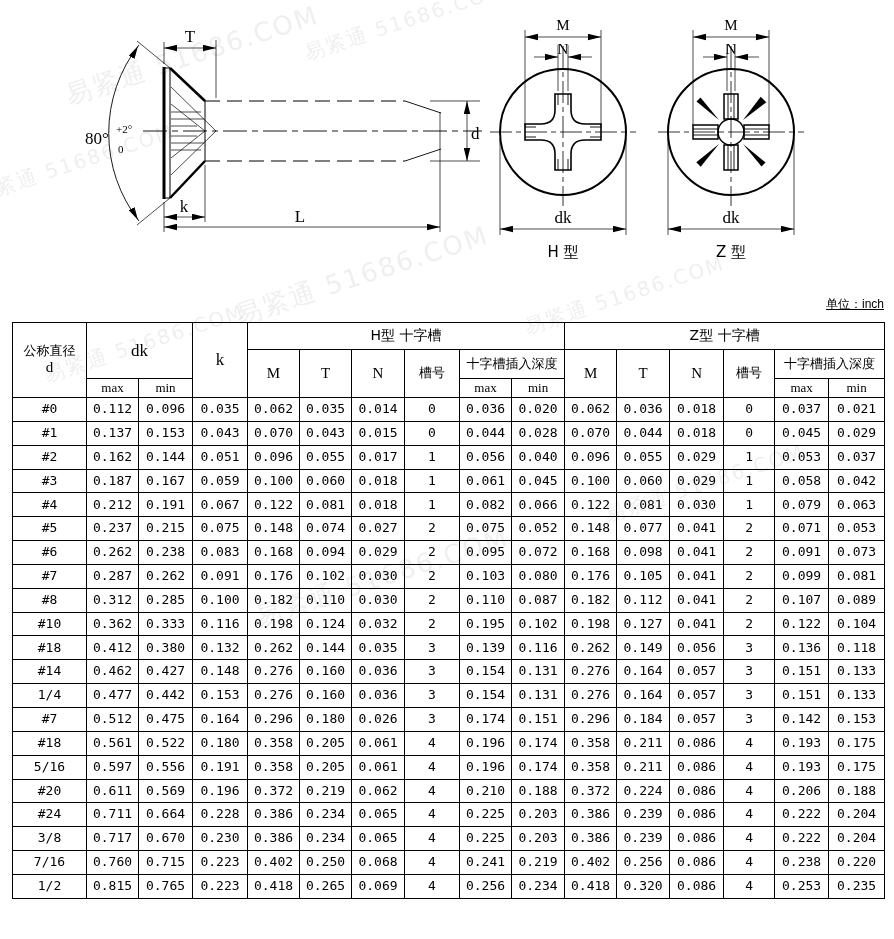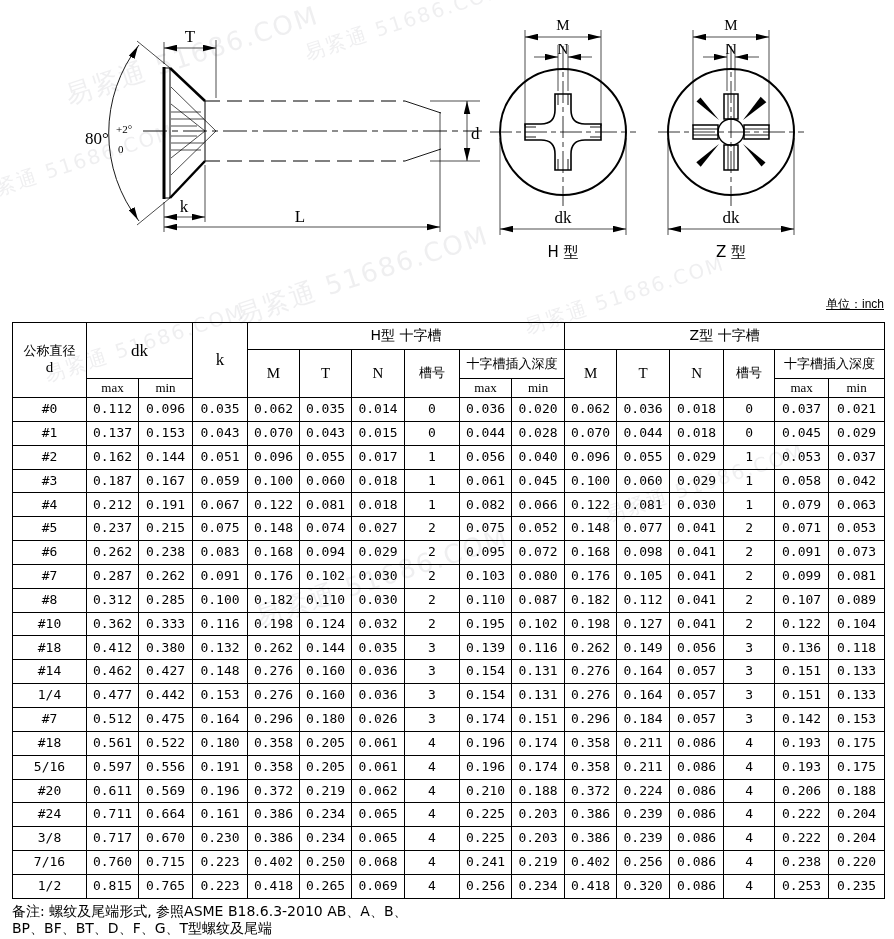--- a/index.html
+++ b/index.html
@@ -574,21 +574,21 @@
           <td>0.224</td>
           <td>0.086</td>
           <td>4</td>
           <td>0.206</td>
           <td>0.188</td>
         </tr>
         <tr>
           <td>#24</td>
           <td>0.711</td>
           <td>0.664</td>
-          <td>0.161</td>
+          <td>0.228</td>
           <td>0.386</td>
           <td>0.234</td>
           <td>0.065</td>
           <td>4</td>
           <td>0.225</td>
           <td>0.203</td>
           <td>0.386</td>
           <td>0.239</td>
           <td>0.086</td>
           <td>4</td>
@@ -645,18 +645,14 @@
           <td>0.418</td>
           <td>0.320</td>
           <td>0.086</td>
           <td>4</td>
           <td>0.253</td>
           <td>0.235</td>
         </tr>
       </tbody>
   </table>
 
-  <div class="note">
-    <div>备注: 螺纹及尾端形式, 参照ASME B18.6.3-2010 AB、A、B、</div>
-    <div>BP、BF、BT、D、F、G、T型螺纹及尾端</div>
-  </div>
 
 </div>
 
 </body></html>

